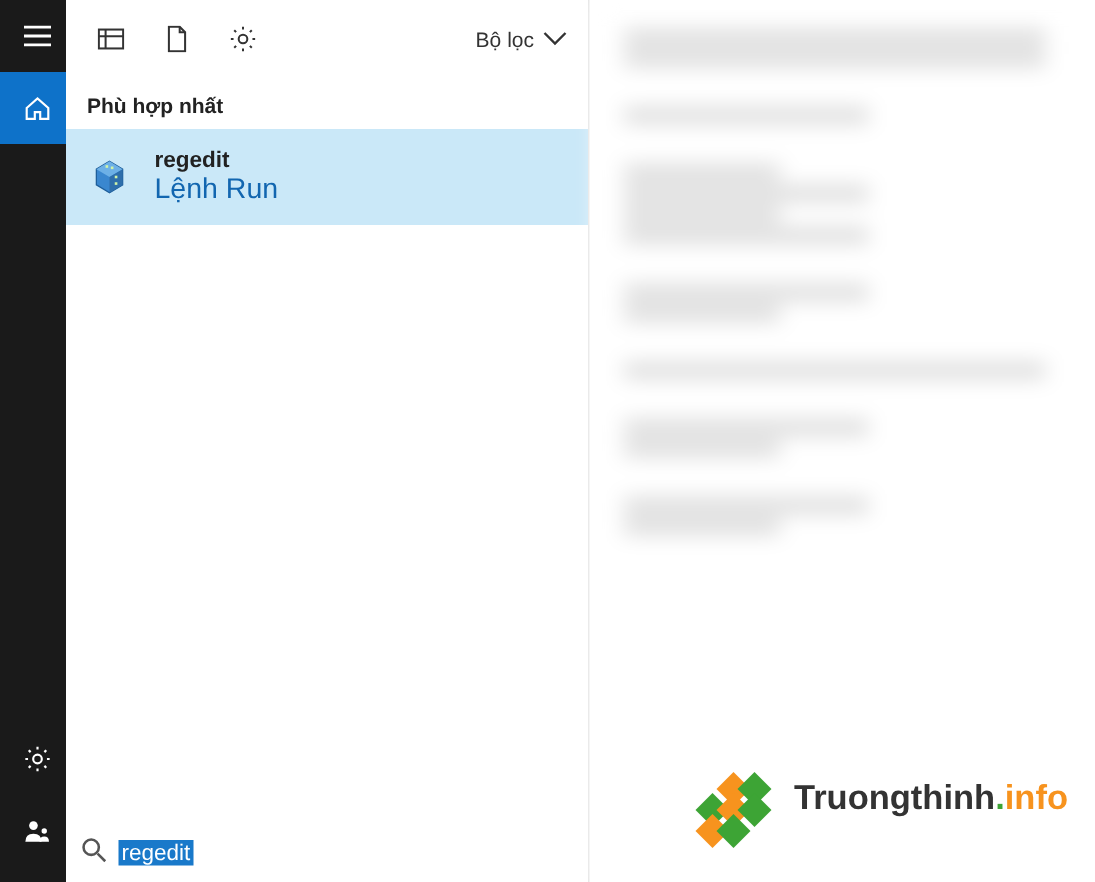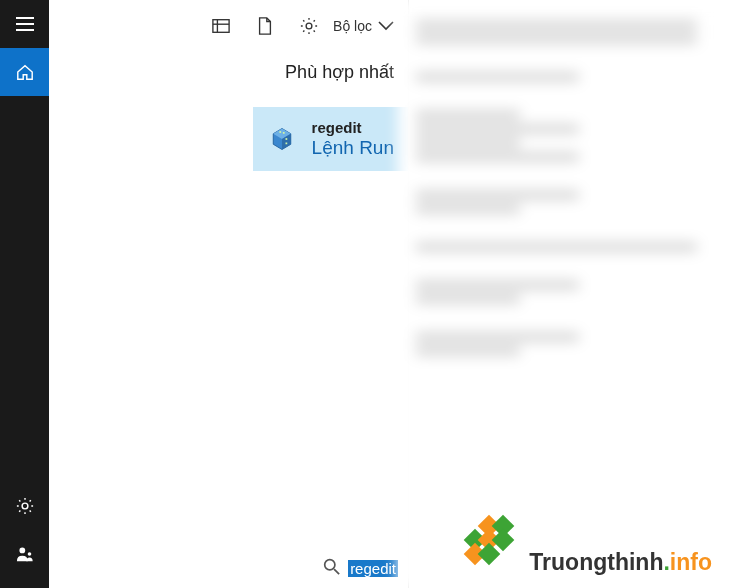--- a/index.html
+++ b/index.html
@@ -35,27 +35,26 @@
       cursor: pointer;
     }
     .side-btn.active {
       background: #0e72c9;
     }
     .side-btn svg { width: 18px; height: 18px; fill: #fff; stroke: #fff; }
     .hamburger svg { stroke: #fff; stroke-width: 2; fill: none; width: 18px; height: 14px; }
 
     .panel {
       position: absolute;
-      left: 60px; top: 0; bottom: 0;
+      left: 44px; top: 0; bottom: 0;
       width: 349px;
       background: #fff;
       display: flex;
       flex-direction: column;
       border-right: 1px solid #e5e5e5;
-      align-items: flex-end;
     }
     .toolbar {
       height: 52px;
       display: flex;
       align-items: center;
       padding: 0 10px;
     }
     .tool-btn {
       width: 40px;
       height: 40px;
@@ -73,23 +72,23 @@
       align-items: center;
       gap: 6px;
       color: #333;
       font-size: 14px;
       cursor: pointer;
       padding-right: 4px;
     }
     .filter svg { width: 16px; height: 10px; stroke: #333; stroke-width: 1.6; fill: none; }
 
     .section-header {
-      padding: 10px 14px 24px;
-      font-weight: 400;
-      font-size: 18px;
+      padding: 10px 14px 8px;
+      font-weight: 700;
+      font-size: 14px;
       color: #222;
     }
     .result-item {
       background: #cae8f8;
       display: flex;
       align-items: center;
       padding: 12px 14px;
       gap: 15px;
     }
     .result-icon {
@@ -152,21 +151,21 @@
     .blurred .line.w-full { width: 95%; }
     .blurred .line.w-half { width: 55%; }
     .blurred .line.w-short { width: 35%; }
     .blurred .gap { height: 18px; }
 
     .watermark {
       position: absolute;
       right: 18px;
       bottom: 12px;
       display: flex;
-      align-items: flex-end;
+      align-items: flex-start;
       gap: 10px;
     }
     .wm-logo {
       position: relative;
       width: 58px;
       height: 58px;
     }
     .wm-logo .sq {
       position: absolute;
       width: 16px;

